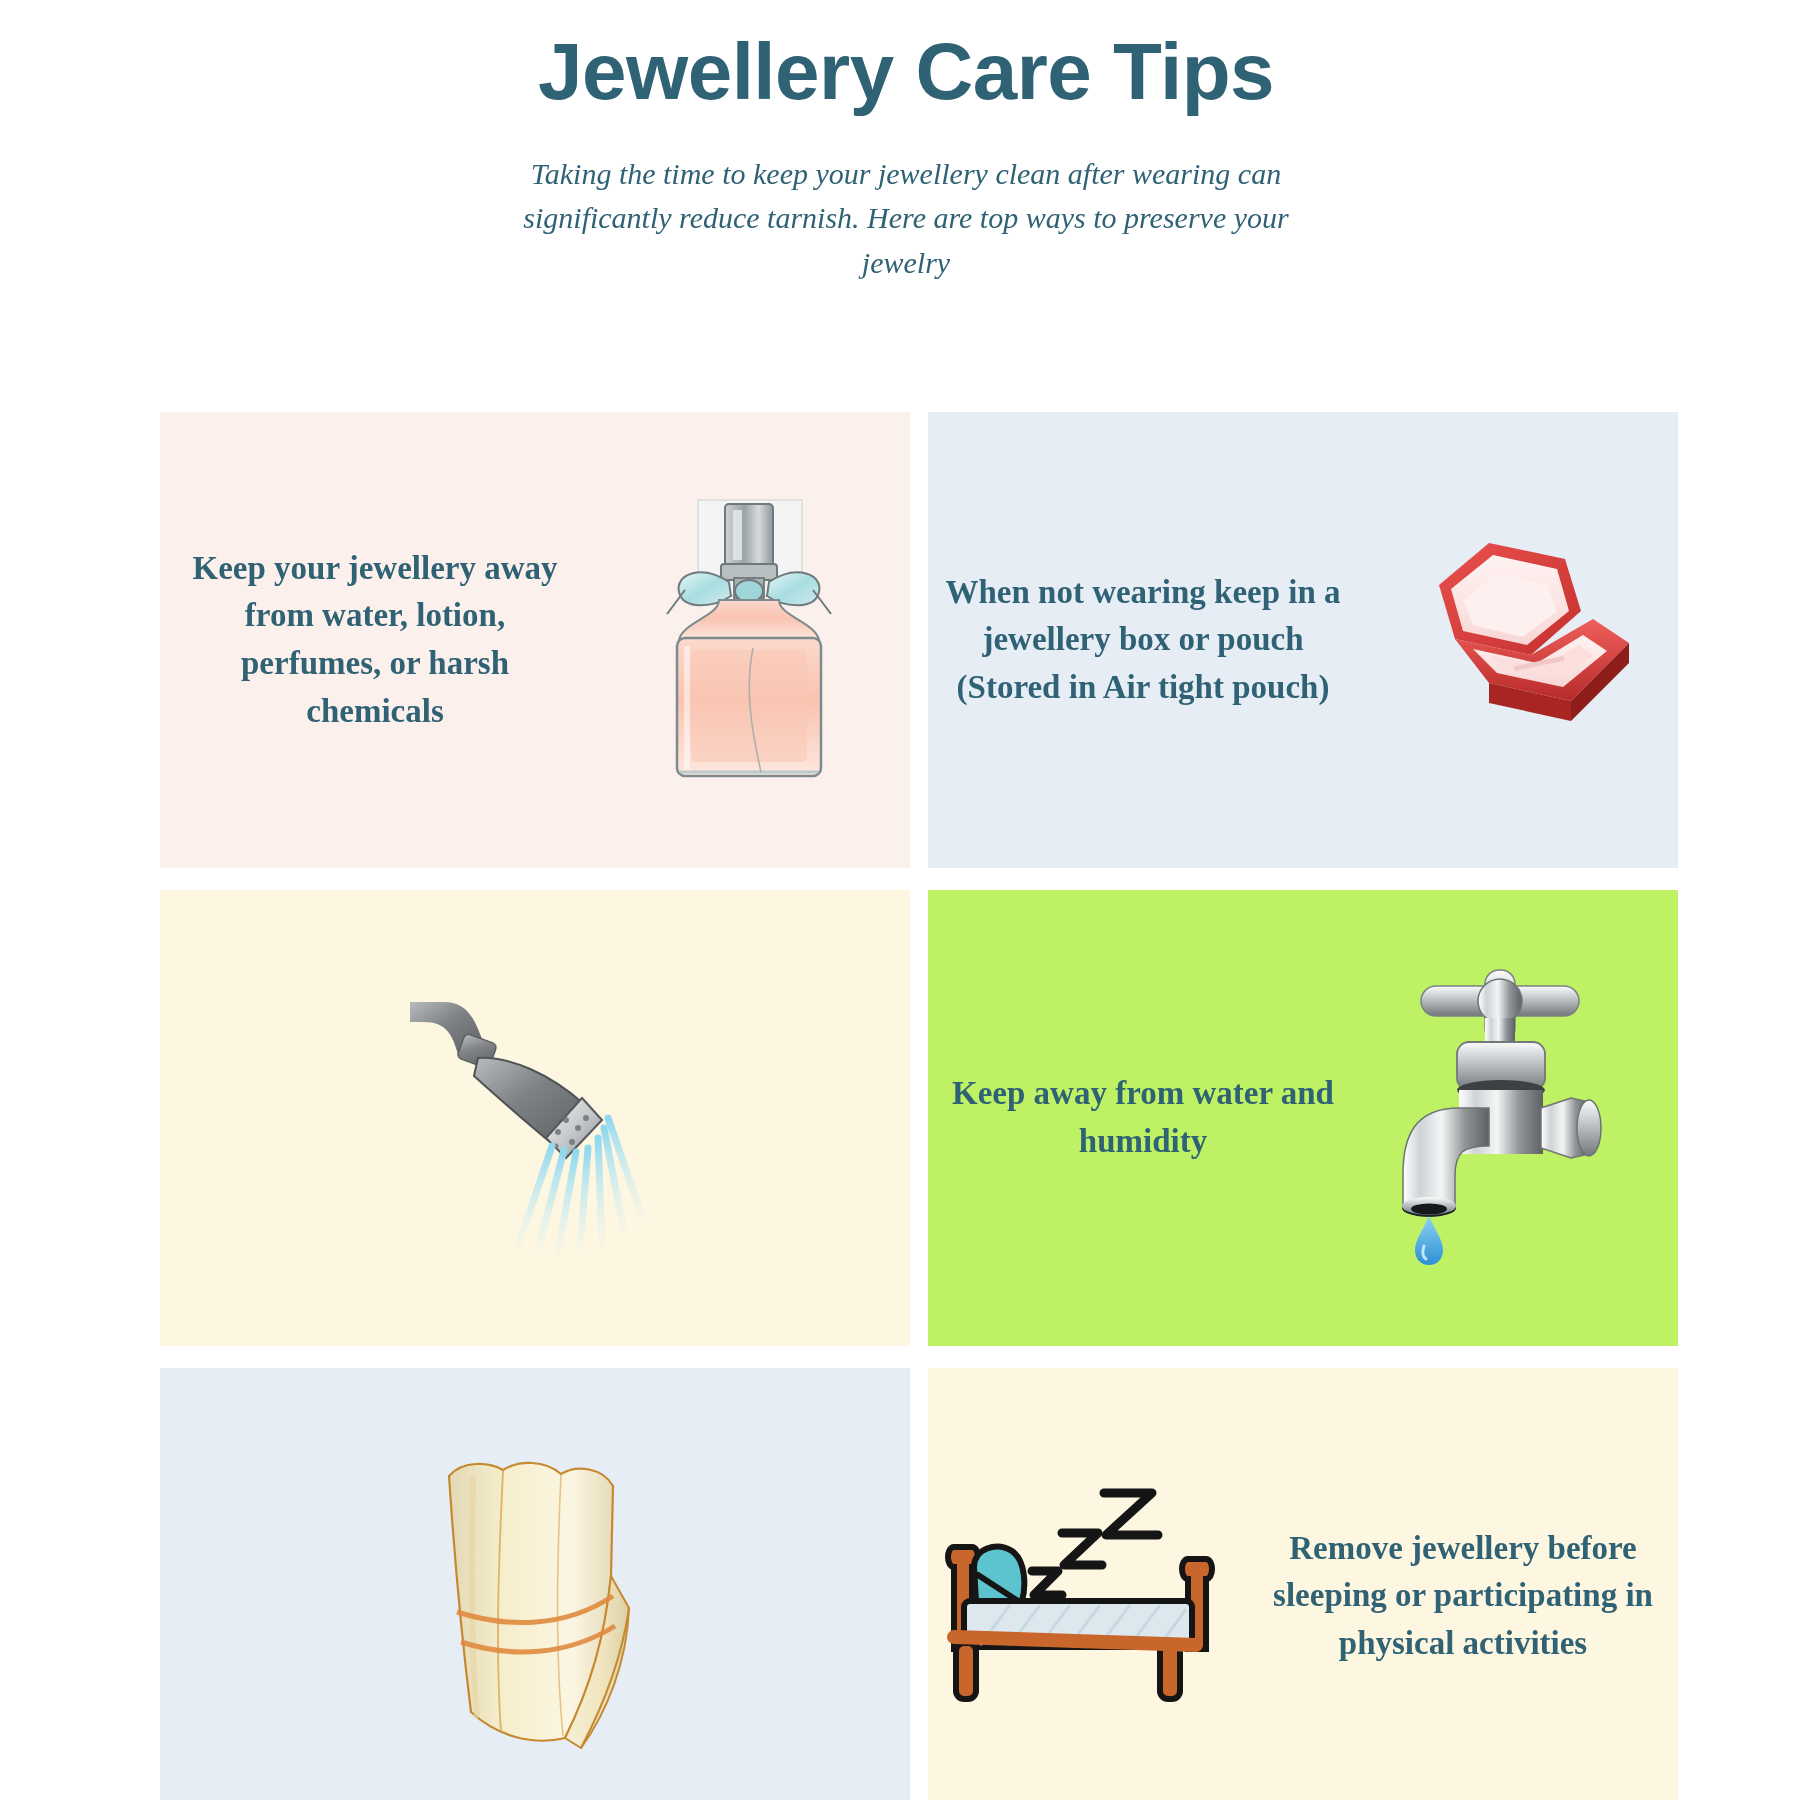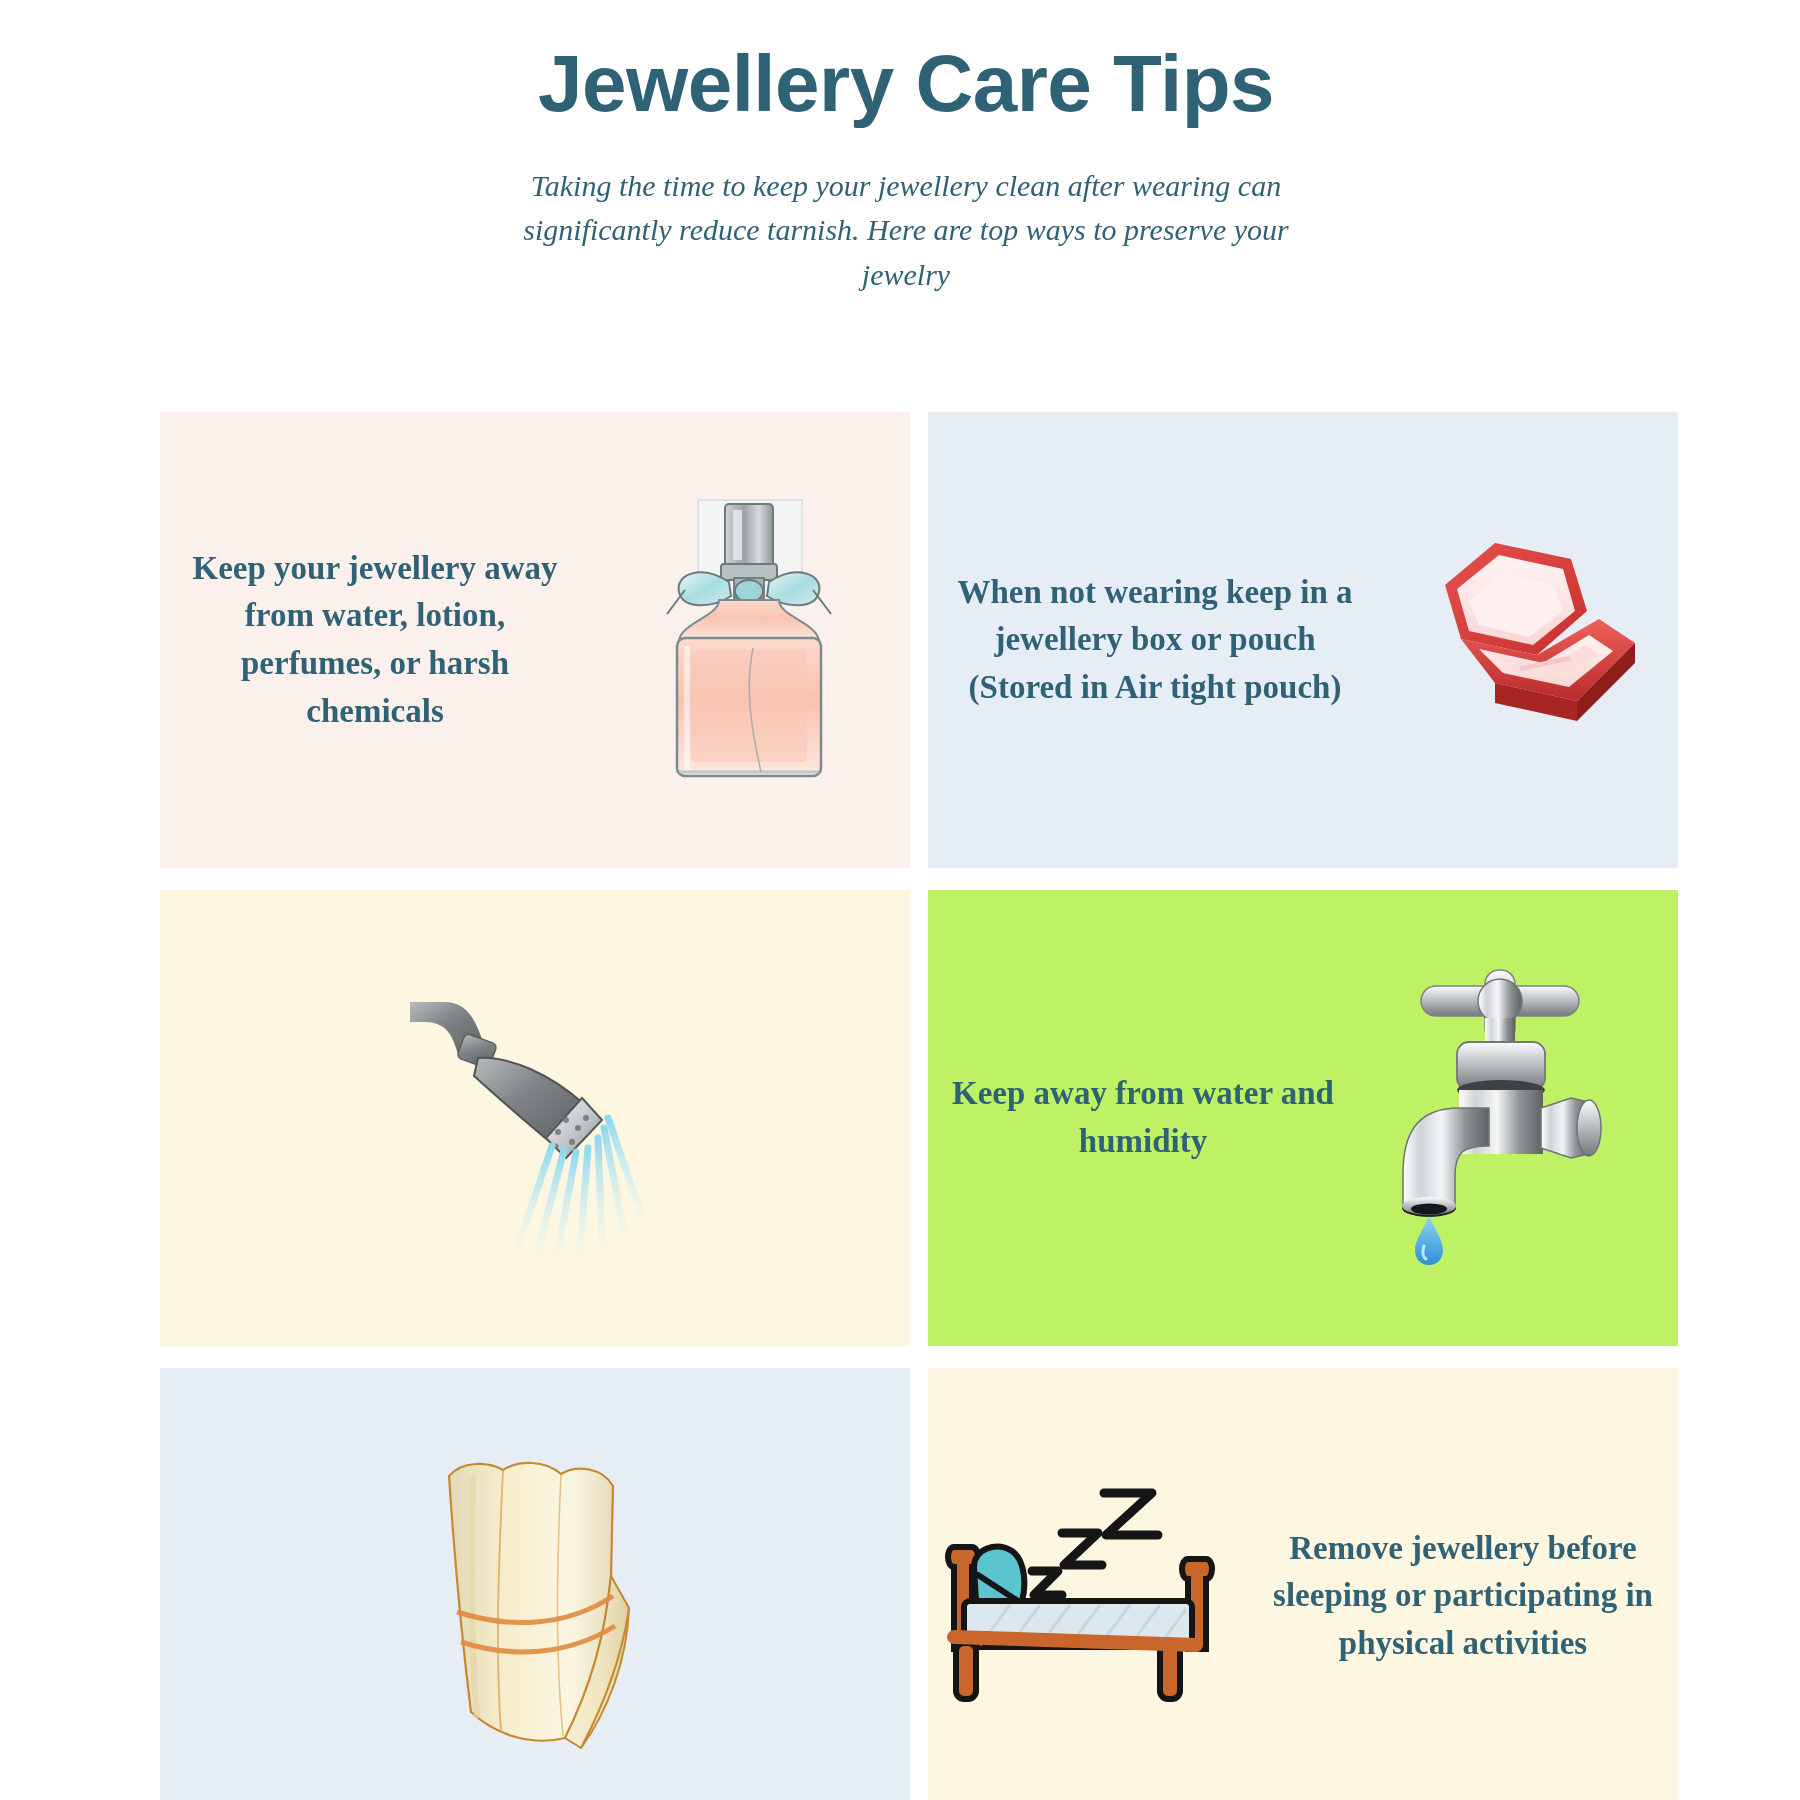--- a/index.html
+++ b/index.html
@@ -5,21 +5,21 @@
   * { box-sizing: border-box; margin: 0; padding: 0; }
   html, body { width: 1800px; height: 1800px; }
   body {
     background: #ffffff;
     font-family: "Liberation Serif", serif;
     overflow: hidden;
   }
   .page { width: 1800px; height: 1800px; position: relative; }
 
   
-  .header { padding-top: 38px; text-align: center; margin-left: 12px; }
+  .header { padding-top: 26px; text-align: center; margin-left: 12px; }
   .title {
     font-family: "Liberation Sans", sans-serif;
     font-weight: 700;
     font-size: 80px;
     letter-spacing: -0.5px;
     color: #2F6274;
     line-height: 1.15;
   }
   .subtitle {
     margin: 34px auto 0;
@@ -127,21 +127,21 @@
 
           <rect x="42" y="148" width="144" height="138" rx="8" fill="url(#pfGlass)" stroke="#7d8a8e" stroke-width="2.5"></rect>
           <rect x="56" y="160" width="116" height="112" rx="5" fill="#f9c6b4" opacity="0.55"></rect>
           <path d="M118 158 C 110 198, 116 238, 126 282" stroke="#9aa6a9" stroke-width="1.6" fill="none" opacity="0.8"></path>
           <path d="M52 156 L 52 280" stroke="#ffffff" stroke-width="6" opacity="0.5" fill="none"></path>
           <path d="M44 282 L 184 282" stroke="#8fb9bd" stroke-width="3" opacity="0.6" fill="none"></path>
         </svg>
       </div>
     </div>
 
-    <div class="card text-left" style="background-color: rgb(230, 237, 245); padding-left: 12px;">
+    <div class="card text-left" style="background-color: rgb(230, 237, 245);">
       <div class="card-text">When not wearing keep in a jewellery box or pouch (Stored in Air tight pouch)</div>
       <div class="card-art">
         <svg class="art-svg" width="250" height="250" viewBox="0 0 250 250">
           <defs>
             <linearGradient id="boxRed" x1="0" y1="0" x2="1" y2="1">
               <stop offset="0" stop-color="#e8504c"></stop>
               <stop offset="1" stop-color="#c5302e"></stop>
             </linearGradient>
             <linearGradient id="boxRed2" x1="0" y1="0" x2="0" y2="1">
               <stop offset="0" stop-color="#ef5f5a"></stop>

